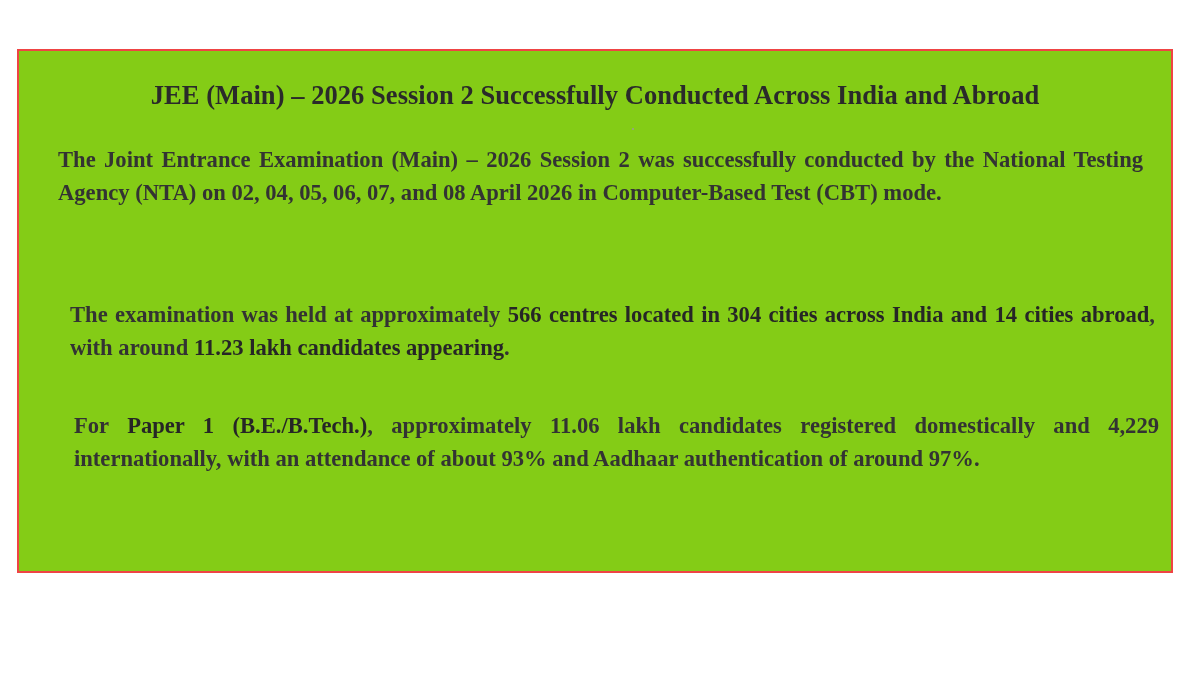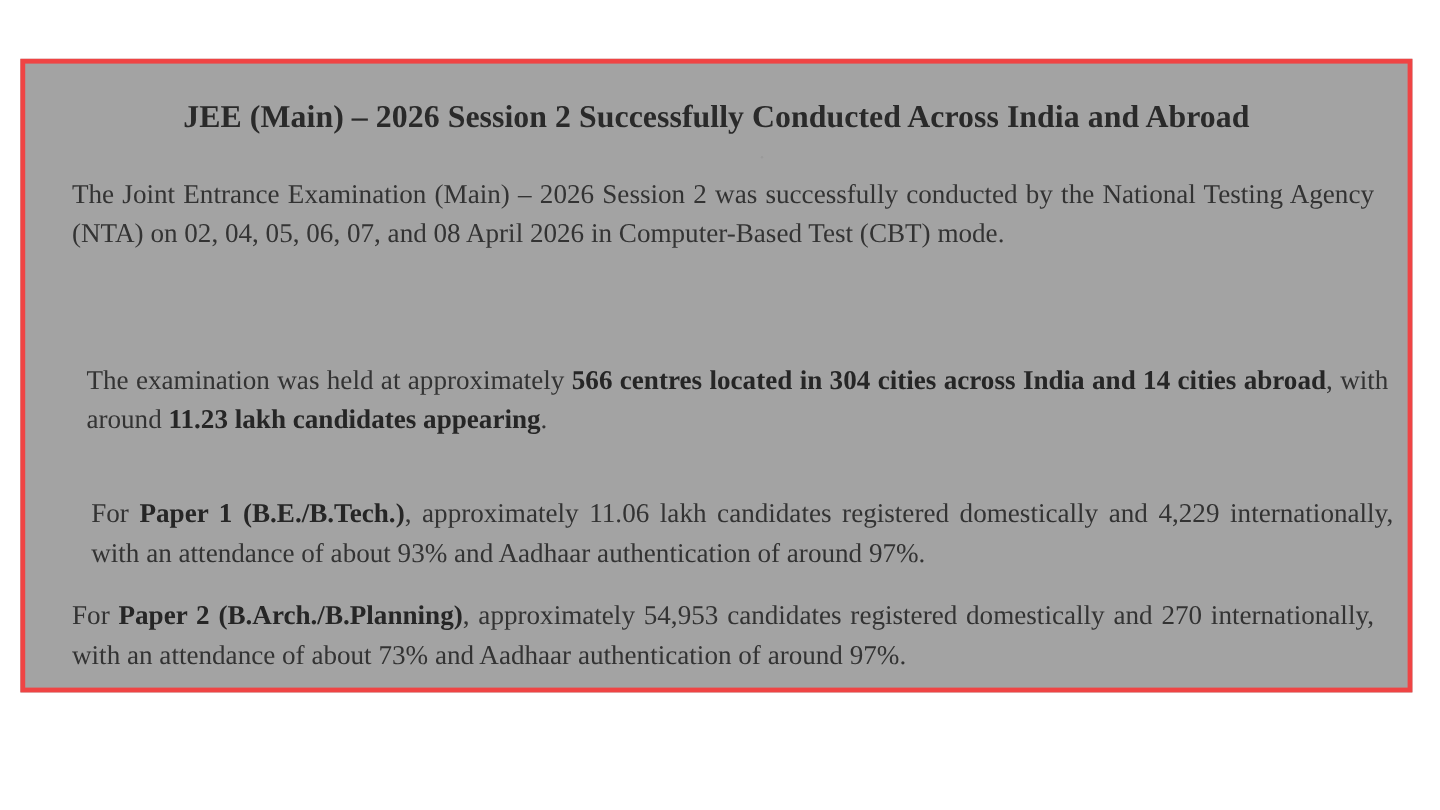--- a/index.html
+++ b/index.html
@@ -9,22 +9,22 @@
       height: 675px;
       background: #ffffff;
       overflow: hidden;
     }
     .frame {
       position: absolute;
       left: 17px;
       top: 49px;
       width: 1152px;
       height: 520px;
-      border: 4px solid #ef4444;
-      background: #a3a3a3;
+      border: 2px solid #ef4444;
+      background: #84cc16;
     }
     .doc {
       position: absolute;
       left: 0;
       top: 0;
       right: 0;
       bottom: 0;
       font-family: "Liberation Serif", serif;
       color: #2e2e2e;
     }
@@ -41,20 +41,21 @@
       letter-spacing: 0.05px;
     }
     .para {
       position: absolute;
       left: 39px;
       width: 1085px;
       font-size: 22.6px;
       line-height: 32.5px;
       text-align: justify;
       color: #333333;
+      font-weight: bold;
     }
     .para b { color: #262626; }
     .p1 { top: 93px; }
     .p2 { top: 236px; }
     .p3 { top: 343px; }
     .p4 { top: 444px; }
     .speck {
       position: absolute;
       width: 2px;
       height: 2px;
@@ -75,17 +76,14 @@
     </p>
 
     <p class="para p2" style="margin:12px;">
       <span>The examination was held at approximately </span><b>566 centres located in 304 cities across India and 14 cities abroad</b><span>, with around </span><b>11.23 lakh candidates appearing</b><span>.</span>
     </p>
 
     <p class="para p3" style="margin:16px;">
       <span>For </span><b>Paper 1 (B.E./B.Tech.)</b><span>, approximately 11.06 lakh candidates registered domestically and 4,229 internationally, with an attendance of about 93% and Aadhaar authentication of around 97%.</span>
     </p>
 
-    <p class="para p4" style="margin:0;">
-      <span>For </span><b>Paper 2 (B.Arch./B.Planning)</b><span>, approximately 54,953 candidates registered domestically and 270 internationally, with an attendance of about 73% and Aadhaar authentication of around 97%.</span>
-    </p>
   </div>
 </div>
 
 </body></html>

